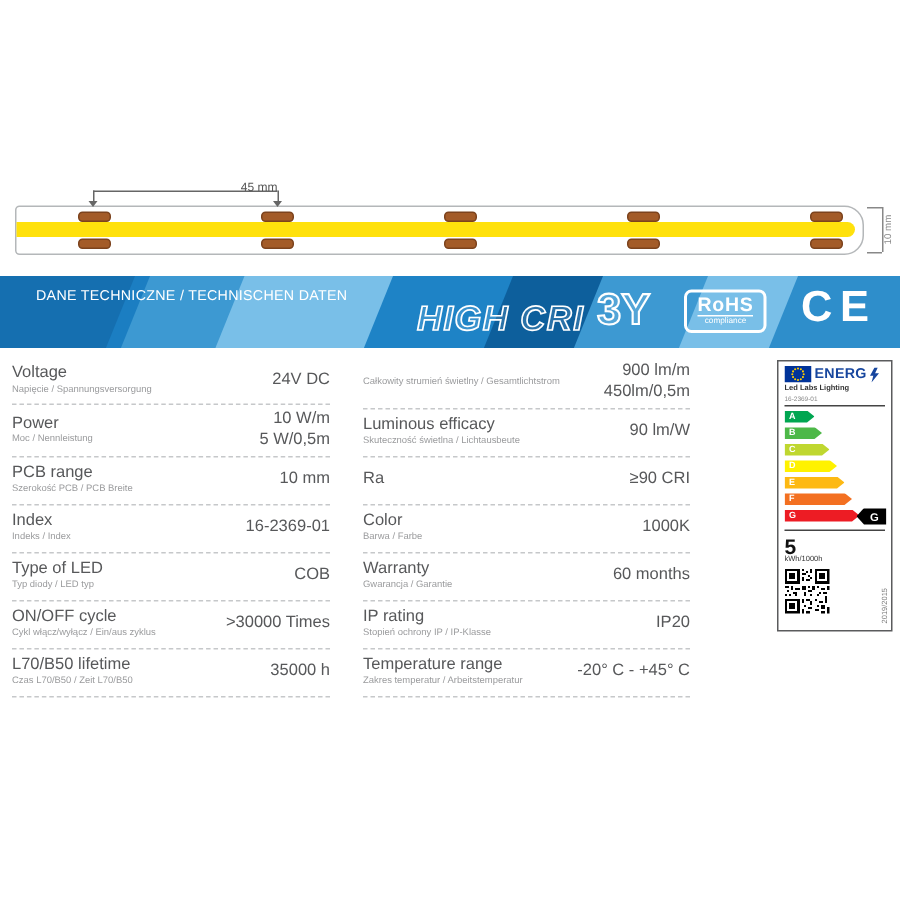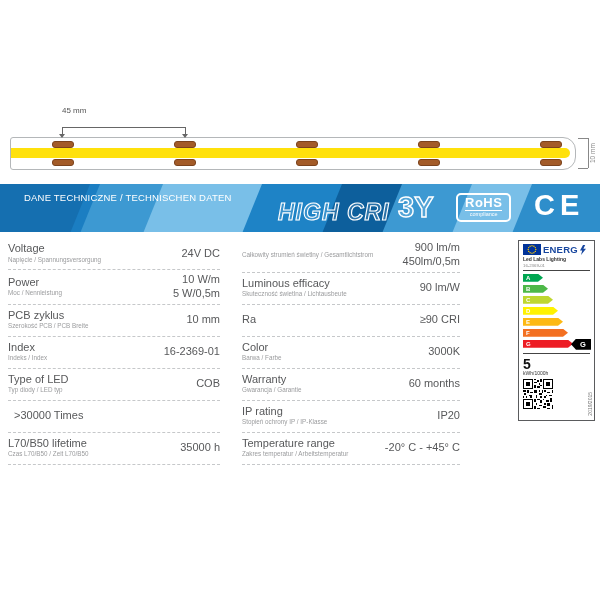--- a/index.html
+++ b/index.html
@@ -10,21 +10,21 @@
   #strip{position:absolute;left:10px;top:137px;width:564px;height:31px;background:#fff;
          border:1px solid #b4b7b9;border-radius:3px 13px 13px 3px;}
   #strip-yellow{position:absolute;left:0;top:10px;width:calc(100% - 5px);height:10px;
                 background:#ffe10c;border-radius:0 6px 6px 0;}
   .pad{position:absolute;width:20px;height:5px;background:#a35b28;border:1px solid #7c431d;border-radius:3px;}
   .pad.top{top:3px}.pad.bot{top:21px}
   .dim-h{position:absolute;left:62px;top:127px;width:123px;border-top:1px solid #666;}
   .dim-v{position:absolute;top:127px;width:0;height:9px;border-left:1px solid #666;}
   .dim-arrow{position:absolute;top:134px;width:0;height:0;border-left:3px solid transparent;
              border-right:3px solid transparent;border-top:4px solid #666;}
-  #dim45-label{position:absolute;left:62px;top:106px;width:123px;text-align:left;
+  #dim45-label{position:absolute;left:62px;top:120px;width:123px;text-align:right;
                font-size:8px;color:#555;}
   #dim10-line{position:absolute;left:588px;top:138px;height:30px;border-left:1px solid #888;}
   .dim10-tick{position:absolute;left:578px;width:10px;border-top:1px solid #888;}
   #dim10-label{position:absolute;left:589px;top:137px;height:33px;font-size:6.5px;color:#888;
                writing-mode:vertical-rl;transform:rotate(180deg);text-align:center;}
 
   
   #header{position:absolute;left:0;top:184px;width:600px;height:48px;background:#1b7ec2;overflow:hidden;}
   .stripe{position:absolute;top:0;height:48px;transform:skewX(-22deg);transform-origin:top left;}
   #header-content{position:absolute;left:24px;top:6px;z-index:2;color:#fff;}
@@ -140,21 +140,21 @@
       <div class="t-cell">
         <div class="t-title">Power</div>
         <div class="t-sub">Moc / Nennleistung</div>
       </div>
       <div class="t-value">10 W/m
 5 W/0,5m</div>
     </div>
 
     <div class="t-row">
       <div class="t-cell">
-        <div class="t-title">PCB zyklus</div>
+        <div class="t-title">PCB range</div>
         <div class="t-sub">Szerokość PCB / PCB Breite</div>
       </div>
       <div class="t-value">10 mm</div>
     </div>
 
     <div class="t-row">
       <div class="t-cell">
         <div class="t-title">Index</div>
         <div class="t-sub">Indeks / Index</div>
       </div>
@@ -163,20 +163,24 @@
 
     <div class="t-row">
       <div class="t-cell">
         <div class="t-title">Type of LED</div>
         <div class="t-sub">Typ diody / LED typ</div>
       </div>
       <div class="t-value">COB</div>
     </div>
 
     <div class="t-row">
+      <div class="t-cell">
+        <div class="t-title">ON/OFF cycle</div>
+        <div class="t-sub">Cykl włącz/wyłącz / Ein/aus zyklus</div>
+      </div>
       <div class="t-value">&gt;30000 Times</div>
     </div>
 
     <div class="t-row">
       <div class="t-cell">
         <div class="t-title">L70/B50 lifetime</div>
         <div class="t-sub">Czas L70/B50 / Zeit L70/B50</div>
       </div>
       <div class="t-value">35000 h</div>
     </div>
@@ -204,21 +208,21 @@
         <div class="t-sub"></div>
       </div>
       <div class="t-value">≥90 CRI</div>
     </div>
 
     <div class="t-row">
       <div class="t-cell">
         <div class="t-title">Color</div>
         <div class="t-sub">Barwa / Farbe</div>
       </div>
-      <div class="t-value">3000K</div>
+      <div class="t-value">1000K</div>
     </div>
 
     <div class="t-row">
       <div class="t-cell">
         <div class="t-title">Warranty</div>
         <div class="t-sub">Gwarancja / Garantie</div>
       </div>
       <div class="t-value">60 months</div>
     </div>
 

